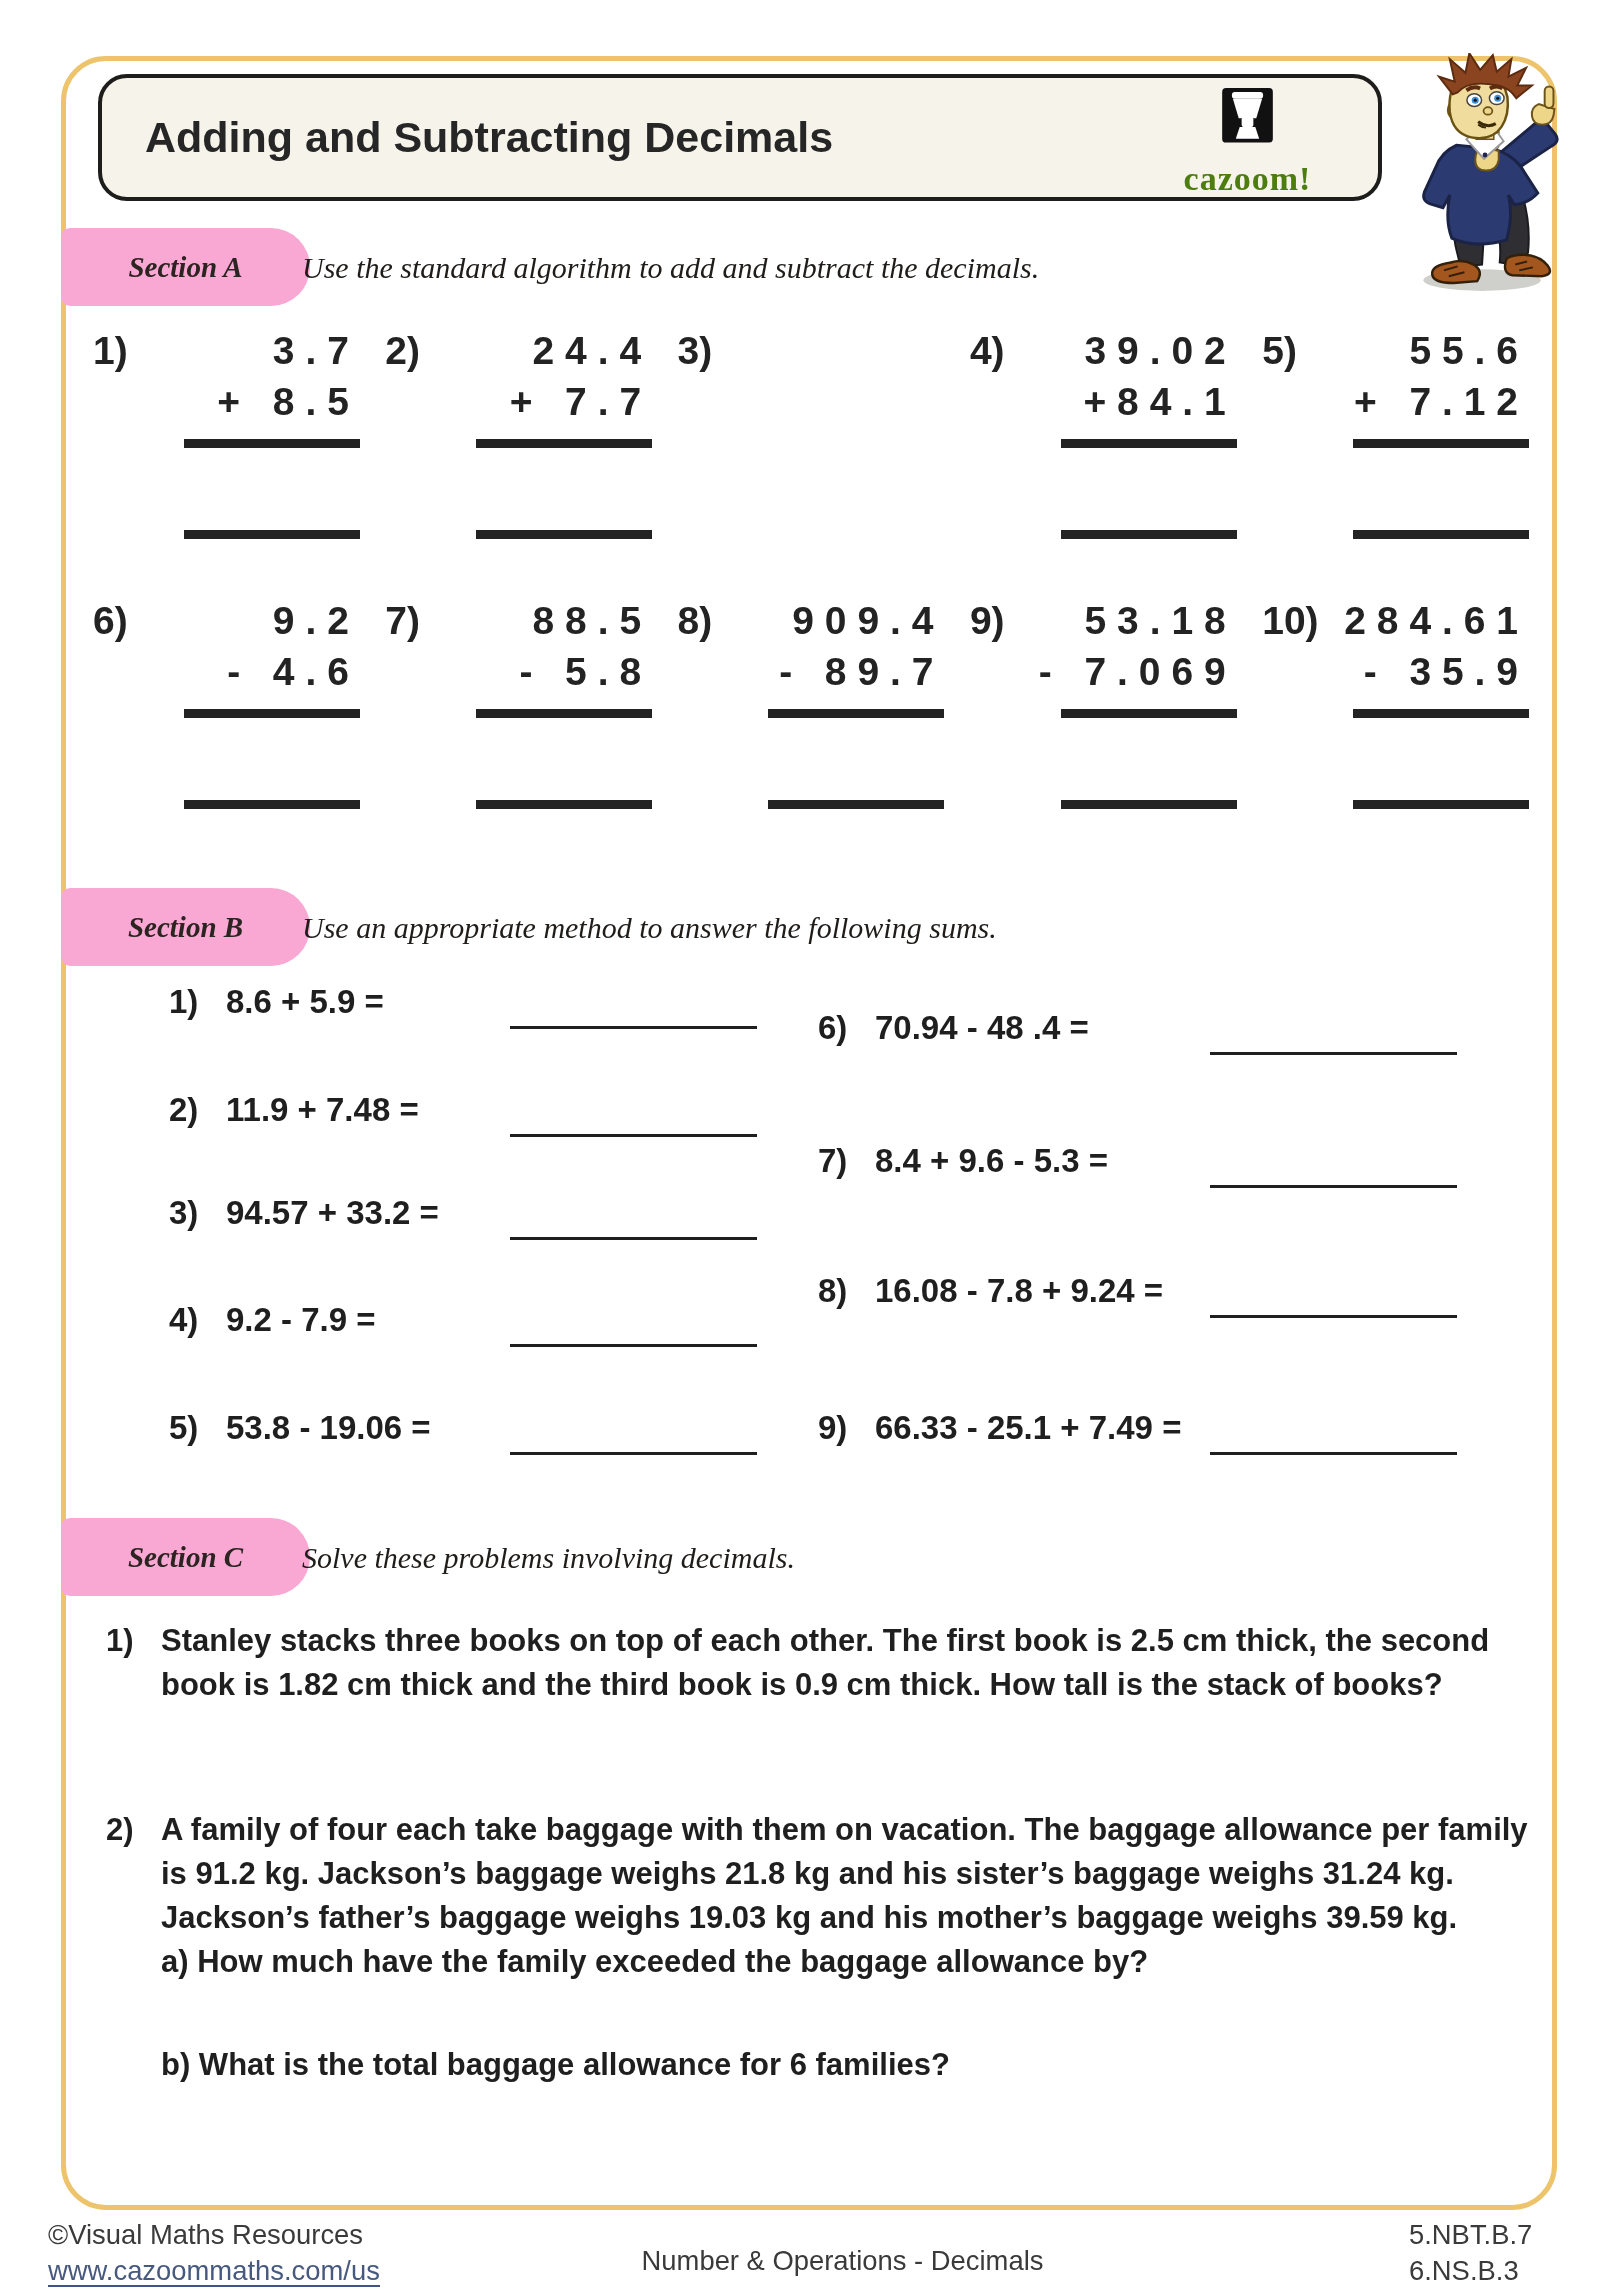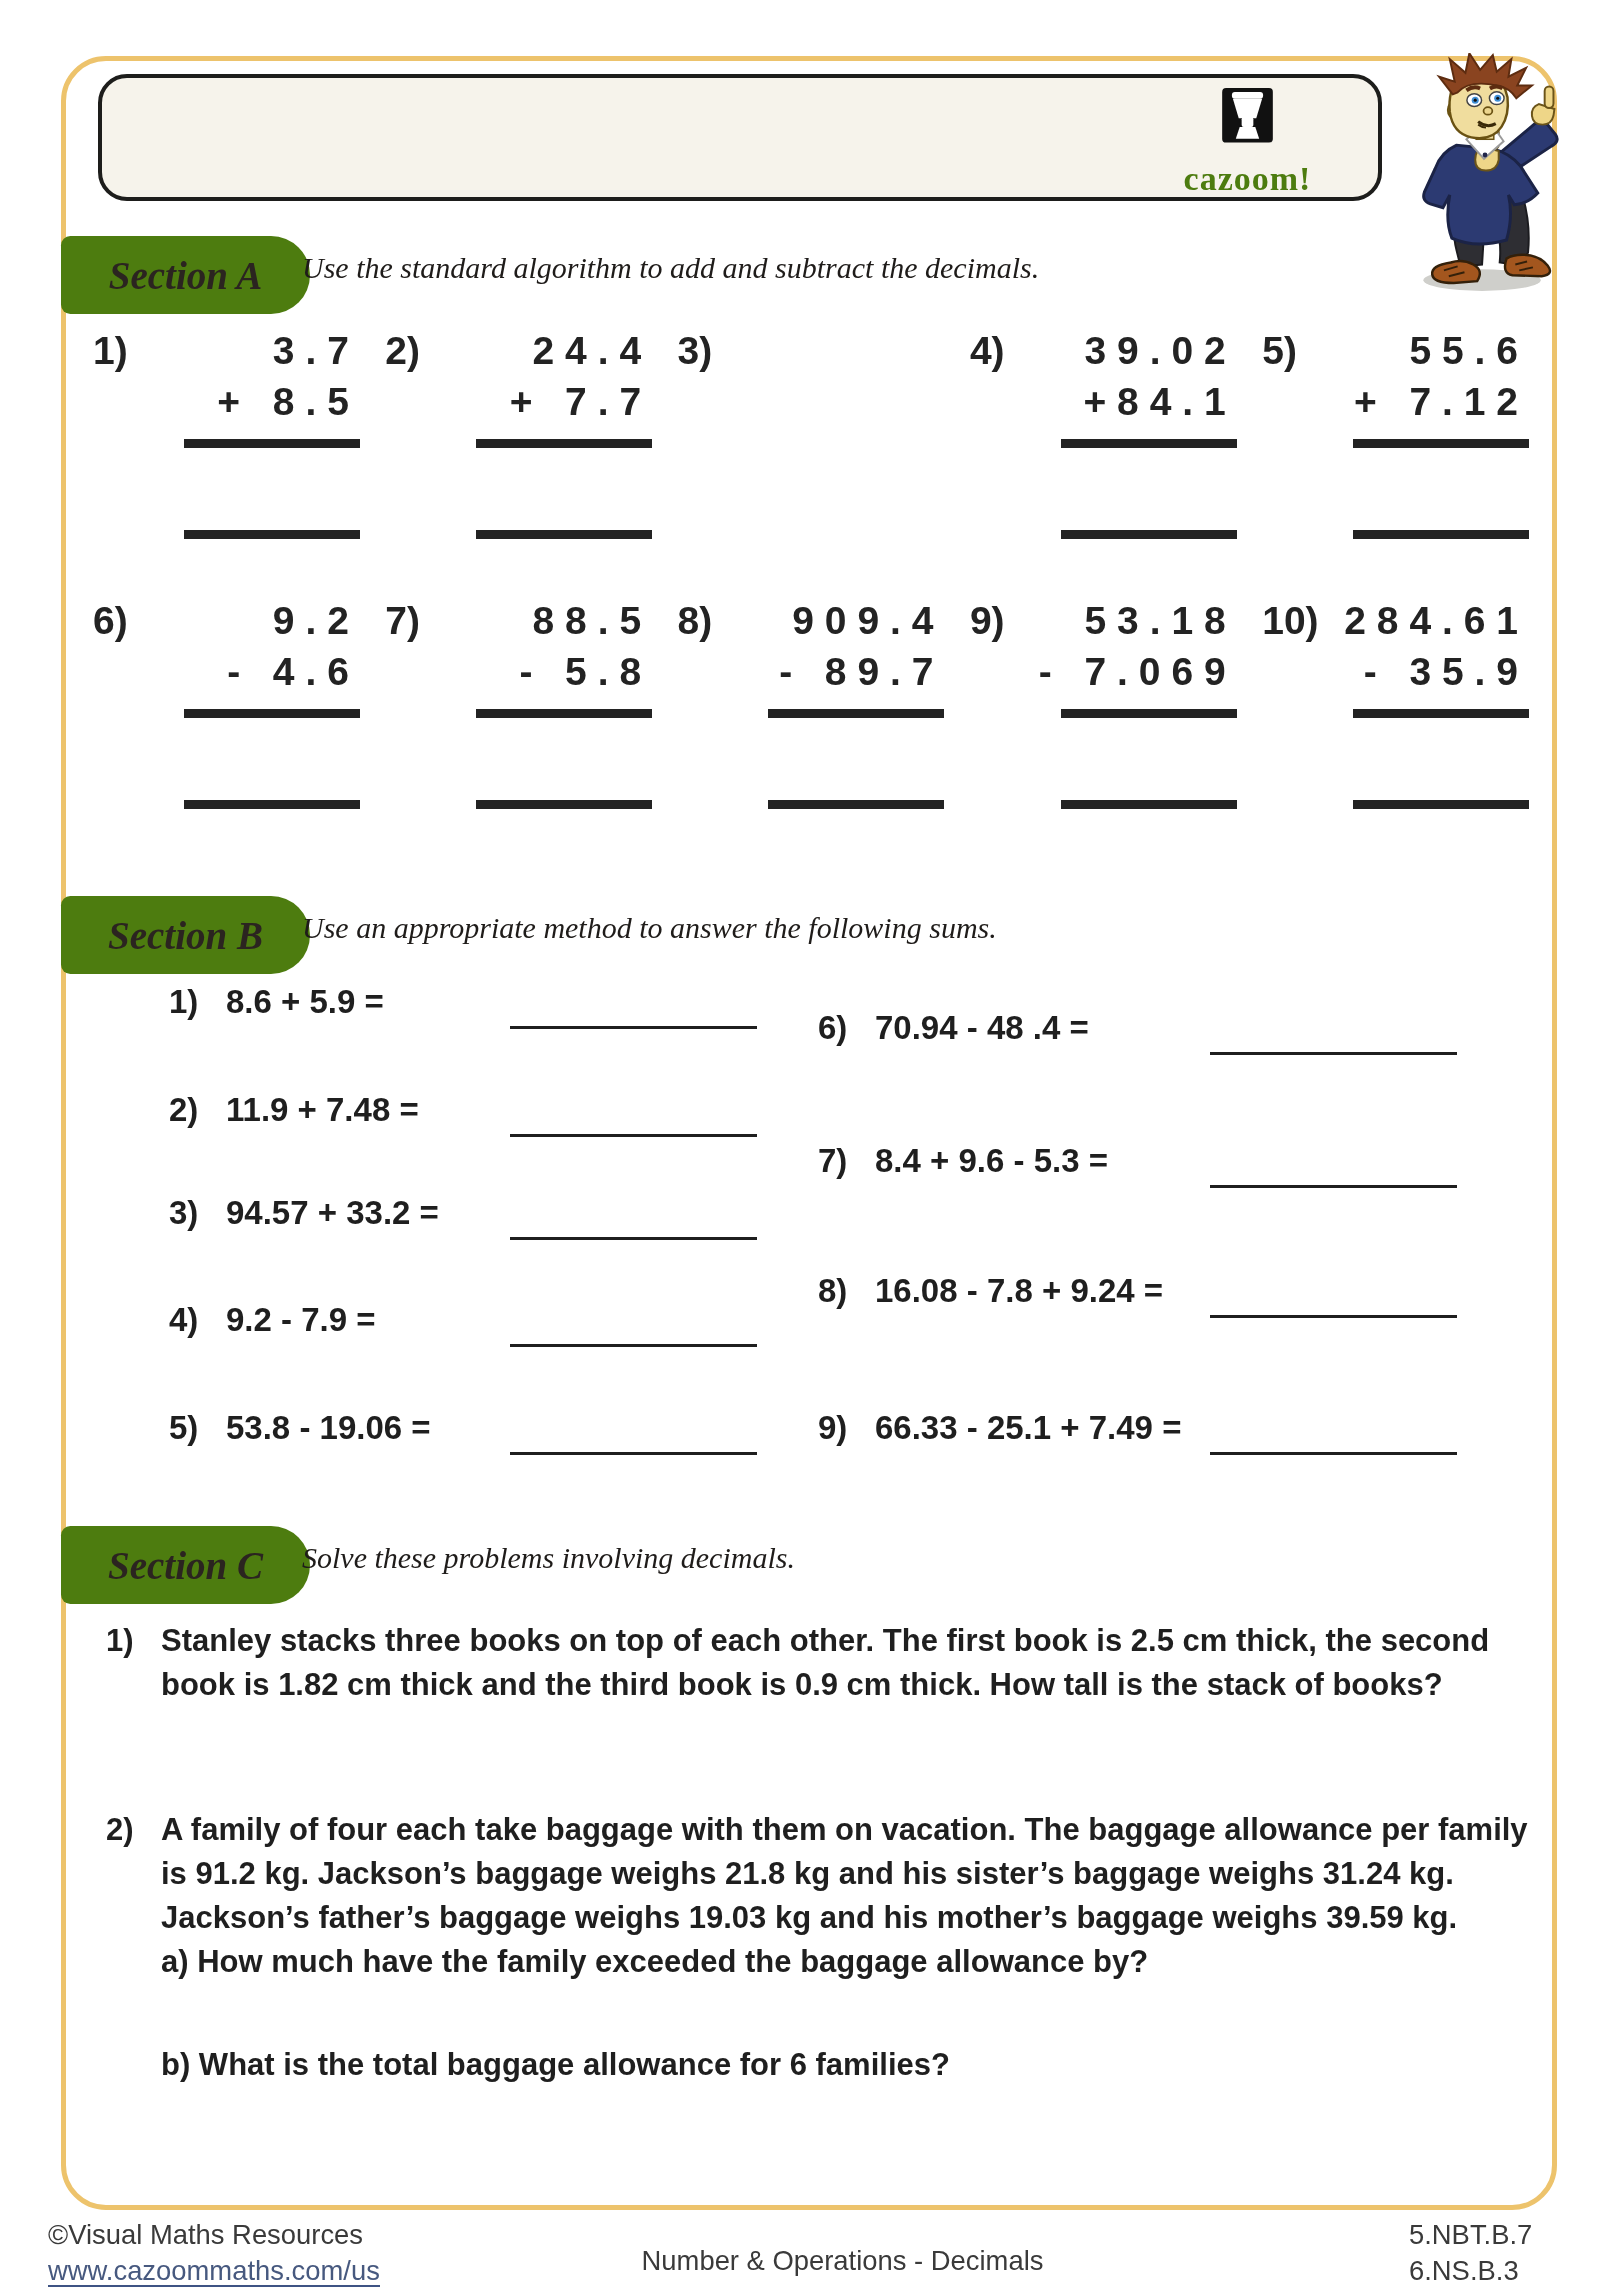--- a/index.html
+++ b/index.html
@@ -26,24 +26,24 @@
   .logo { position:absolute; right:47px; top:9.8px; width:167px; text-align:center; }
   .logo svg { display:block; margin:0 auto; }
   .logo-text {
     font-family:"Liberation Serif", serif; font-weight:700; font-size:34px;
     line-height:29px; color:#4d7c0f; letter-spacing:1px;
   }
   
   .mascot { position:absolute; left:1396px; top:53px; width:178px; height:243px; }
   
   .sec-label {
-    position:absolute; left:61px; width:249px; height:78px; background:#4d7c0f;
+    position:absolute; left:61px; width:249px; height:78px; background:#f9a8d4;
     border-radius:9.8px 41px 41px 9.8px; display:flex; align-items:center; justify-content:center;
     font-family:"Liberation Serif", serif; font-style:italic; font-weight:700;
-    font-size:39px; color:#2b2420;margin-top:8px;
+    font-size:29px; color:#2b2420;
   }
   .sec-instr {
     position:absolute; left:302px; font-family:"Liberation Serif", serif;
     font-style:italic; font-size:30px; color:#1f1c1a;
   }
   #secA-label { top:228px; } #secA-instr { top:251px; }
   #secB-label { top:888px; } #secB-instr { top:911px; }
   #secC-label { top:1518px; } #secC-instr { top:1541px; }
   
   .sa-grid {
@@ -99,20 +99,21 @@
   .footer-right { position:absolute; left:1409px; top:2217px; font-size:27.4px; line-height:36px; color:#3a3a3a; }
 </style>
 </head>
 <body>
 
 <div class="page">
 
   <div class="page-border"></div>
 
   <div class="title-box">
+    <div class="title-text">Adding and Subtracting Decimals</div>
     <div class="logo">
       <svg width="51" height="76" viewBox="0 0 52 78">
         <rect x="0" y="0" width="52" height="56" rx="4" fill="#111111"></rect>
         <rect x="10" y="4" width="32" height="7" rx="3" fill="#ffffff"></rect>
         <path d="M11 11 h30 l-6 20 h-18 z" fill="#ffffff"></path>
         <rect x="20" y="30" width="12" height="10" rx="2" fill="#ffffff"></rect>
         <path d="M18 40 h16 l4 12 h-24 z" fill="#ffffff"></path>
       </svg>
       <div class="logo-text">cazoom!</div>
     </div>

